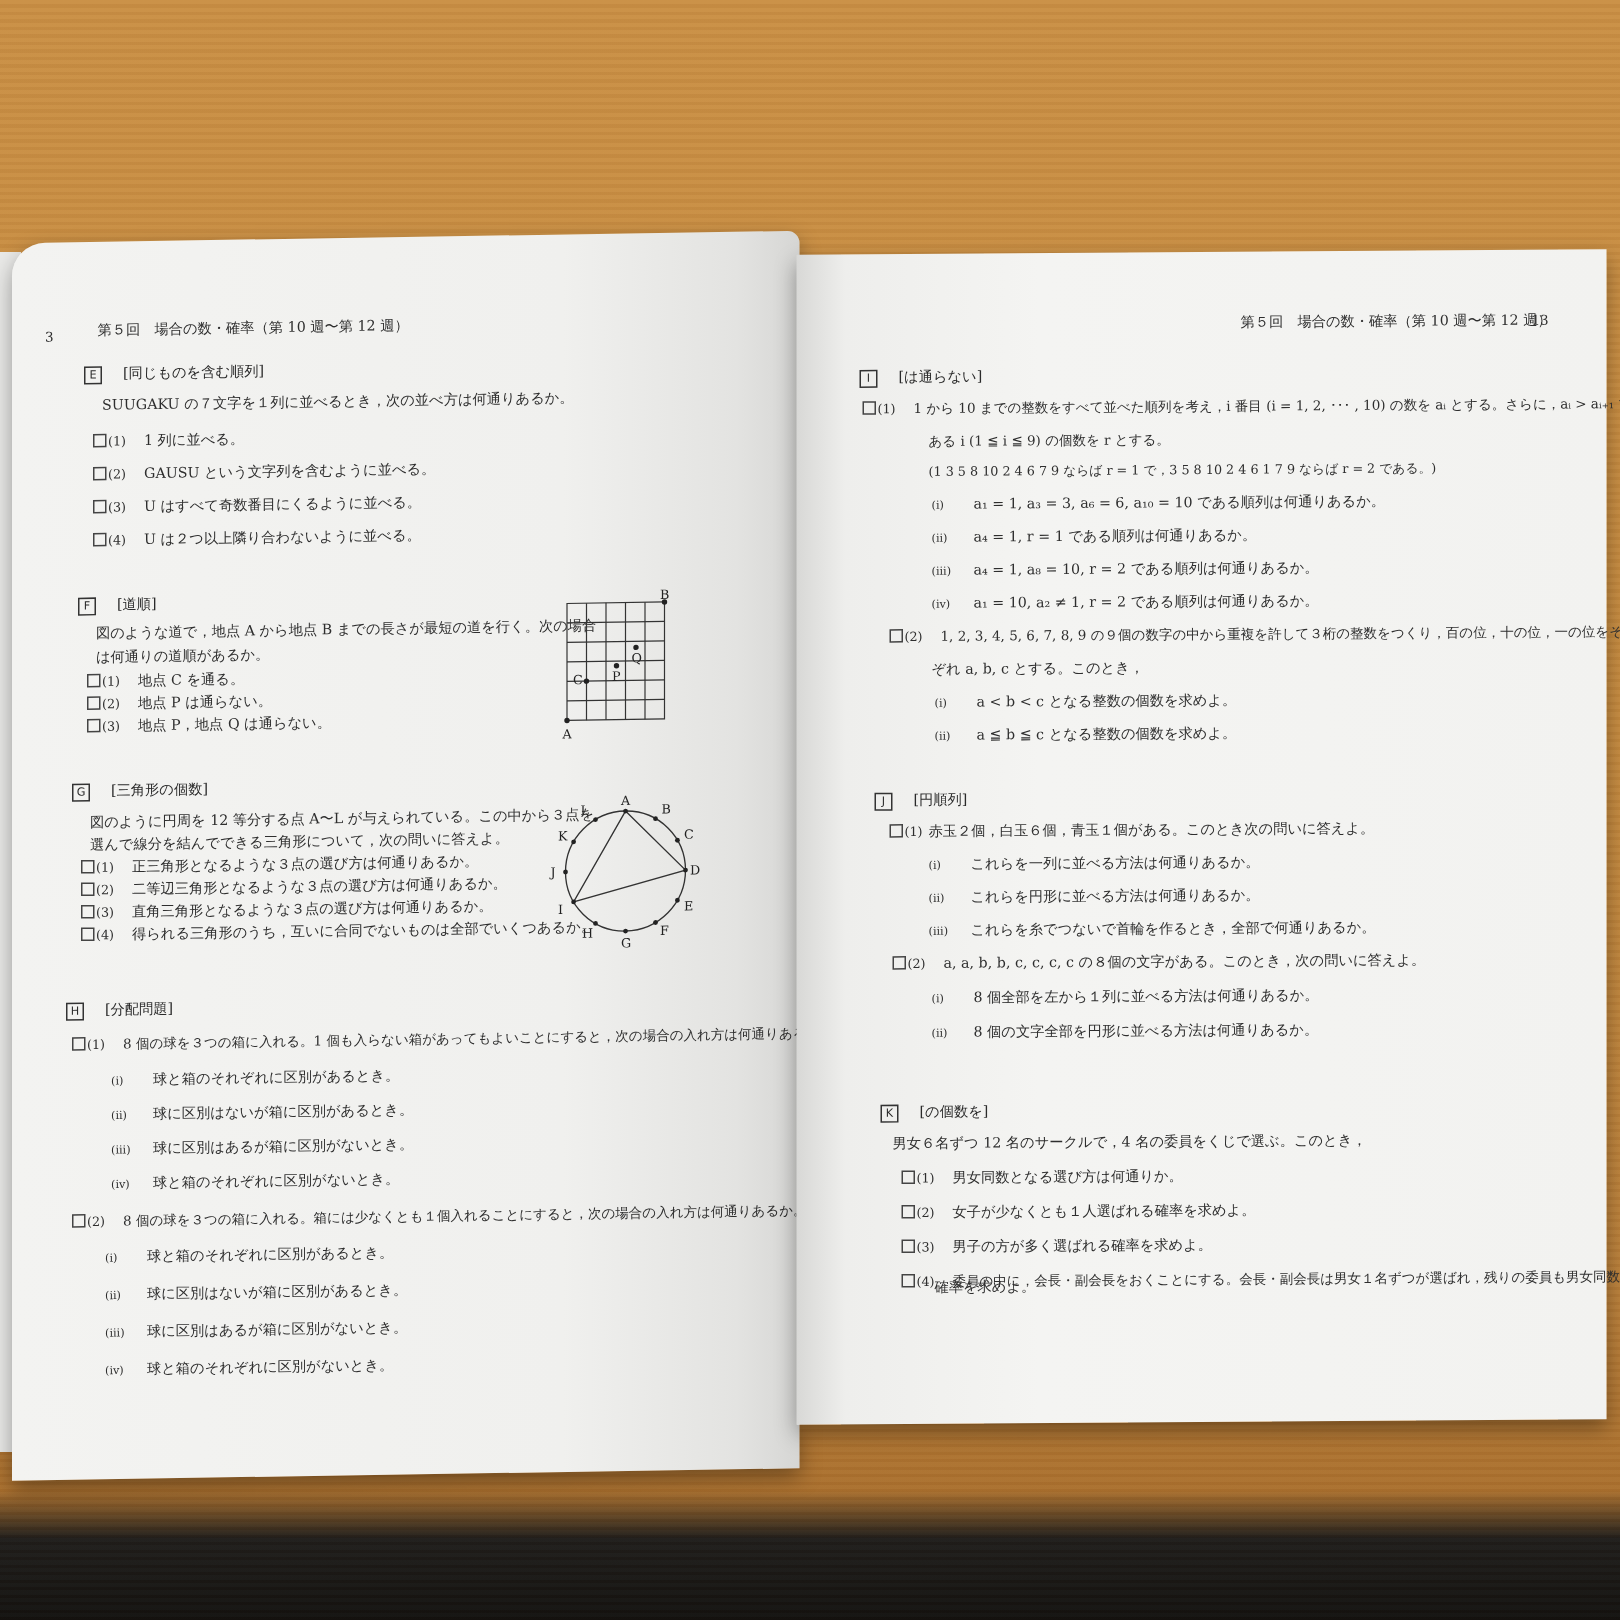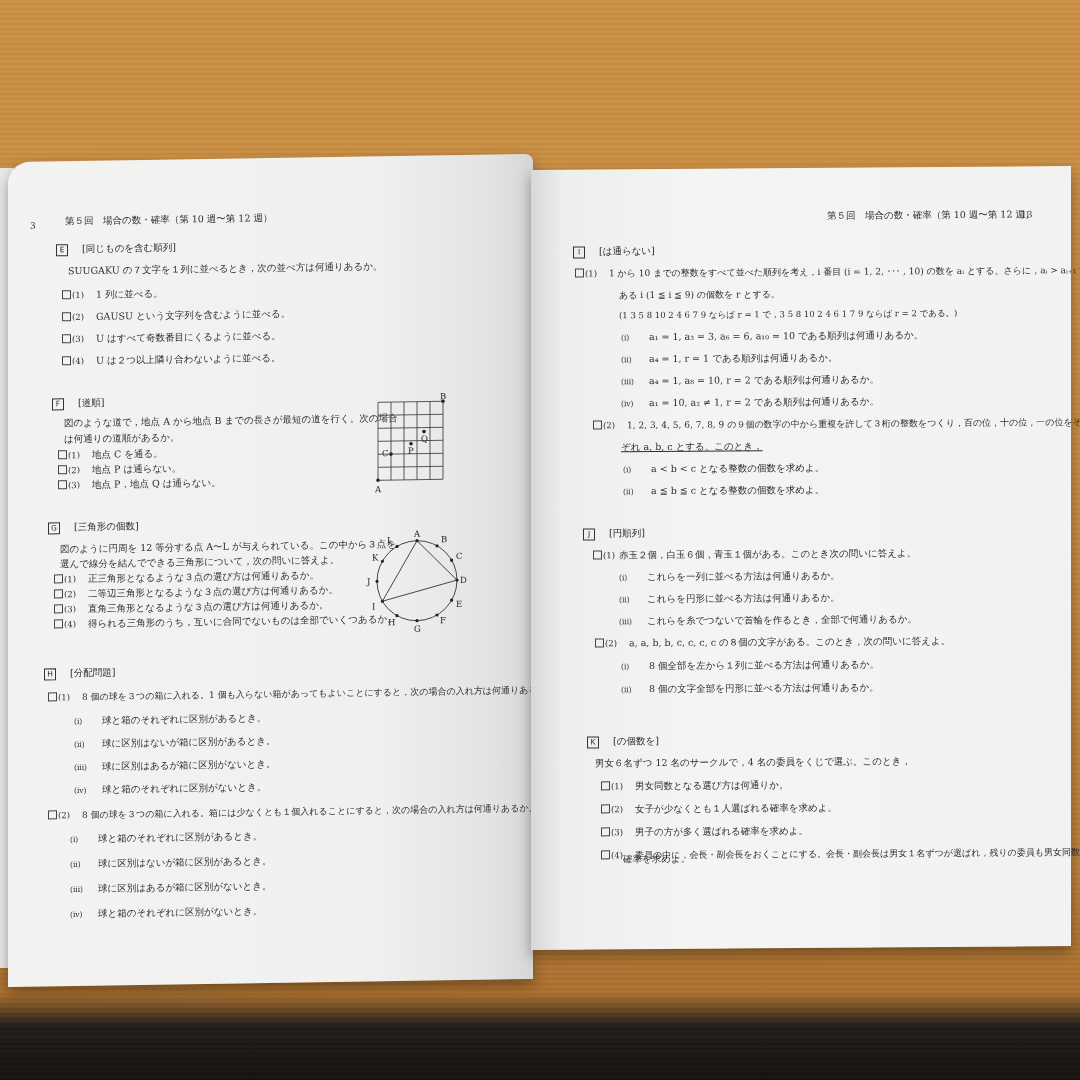--- a/index.html
+++ b/index.html
@@ -148,21 +148,21 @@
     <span>[は通らない]</span>
   </div>
   <div class="txt" style="left:44px;top:98px;font-size:9px;"><span class="cb"></span><span class="qn">(1)</span><span>1 から 10 までの整数をすべて並べた順列を考え，i 番目 (i = 1, 2, ･･･ , 10) の数を aᵢ とする。さらに，aᵢ &gt; aᵢ₊₁ で</span></div>
   <div class="txt" style="left:88px;top:120px;font-size:9px;">ある i (1 ≦ i ≦ 9) の個数を r とする。</div>
   <div class="txt" style="left:88px;top:140px;font-size:8.5px;">(1 3 5 8 10 2 4 6 7 9 ならば r = 1 で，3 5 8 10 2 4 6 1 7 9 ならば r = 2 である。)</div>
   <div class="txt" style="left:90px;top:162px;"><span class="sub">(i)</span><span>a₁ = 1, a₃ = 3, a₆ = 6, a₁₀ = 10 である順列は何通りあるか。</span></div>
   <div class="txt" style="left:90px;top:184px;"><span class="sub">(ii)</span><span>a₄ = 1, r = 1 である順列は何通りあるか。</span></div>
   <div class="txt" style="left:90px;top:206px;"><span class="sub">(iii)</span><span>a₄ = 1, a₈ = 10, r = 2 である順列は何通りあるか。</span></div>
   <div class="txt" style="left:90px;top:228px;"><span class="sub">(iv)</span><span>a₁ = 10, a₂ ≠ 1, r = 2 である順列は何通りあるか。</span></div>
   <div class="txt" style="left:62px;top:250px;font-size:9px;"><span class="cb"></span><span class="qn">(2)</span><span>1, 2, 3, 4, 5, 6, 7, 8, 9 の９個の数字の中から重複を許して３桁の整数をつくり，百の位，十の位，一の位をそれ</span></div>
-  <div class="txt" style="left:90px;top:272px;text-decoration:underline;">ぞれ a, b, c とする。このとき，</div>
+  <div class="txt" style="left:90px;top:272px;">ぞれ a, b, c とする。このとき，</div>
   <div class="txt" style="left:92px;top:294px;"><span class="sub">(i)</span><span>a &lt; b &lt; c となる整数の個数を求めよ。</span></div>
   <div class="txt" style="left:92px;top:316px;"><span class="sub">(ii)</span><span>a ≦ b ≦ c となる整数の個数を求めよ。</span></div>
 
   <div class="sec" style="left:52px;top:358px;">
     <span class="box">J</span>
     <span>[円順列]</span>
   </div>
   <div class="txt" style="left:62px;top:380px;"><span class="cb"></span><span class="qn" style="min-width:16px">(1)</span><span>赤玉２個，白玉６個，青玉１個がある。このとき次の問いに答えよ。</span></div>
   <div class="txt" style="left:88px;top:402px;"><span class="sub">(i)</span><span>これらを一列に並べる方法は何通りあるか。</span></div>
   <div class="txt" style="left:88px;top:424px;"><span class="sub">(ii)</span><span>これらを円形に並べる方法は何通りあるか。</span></div>

